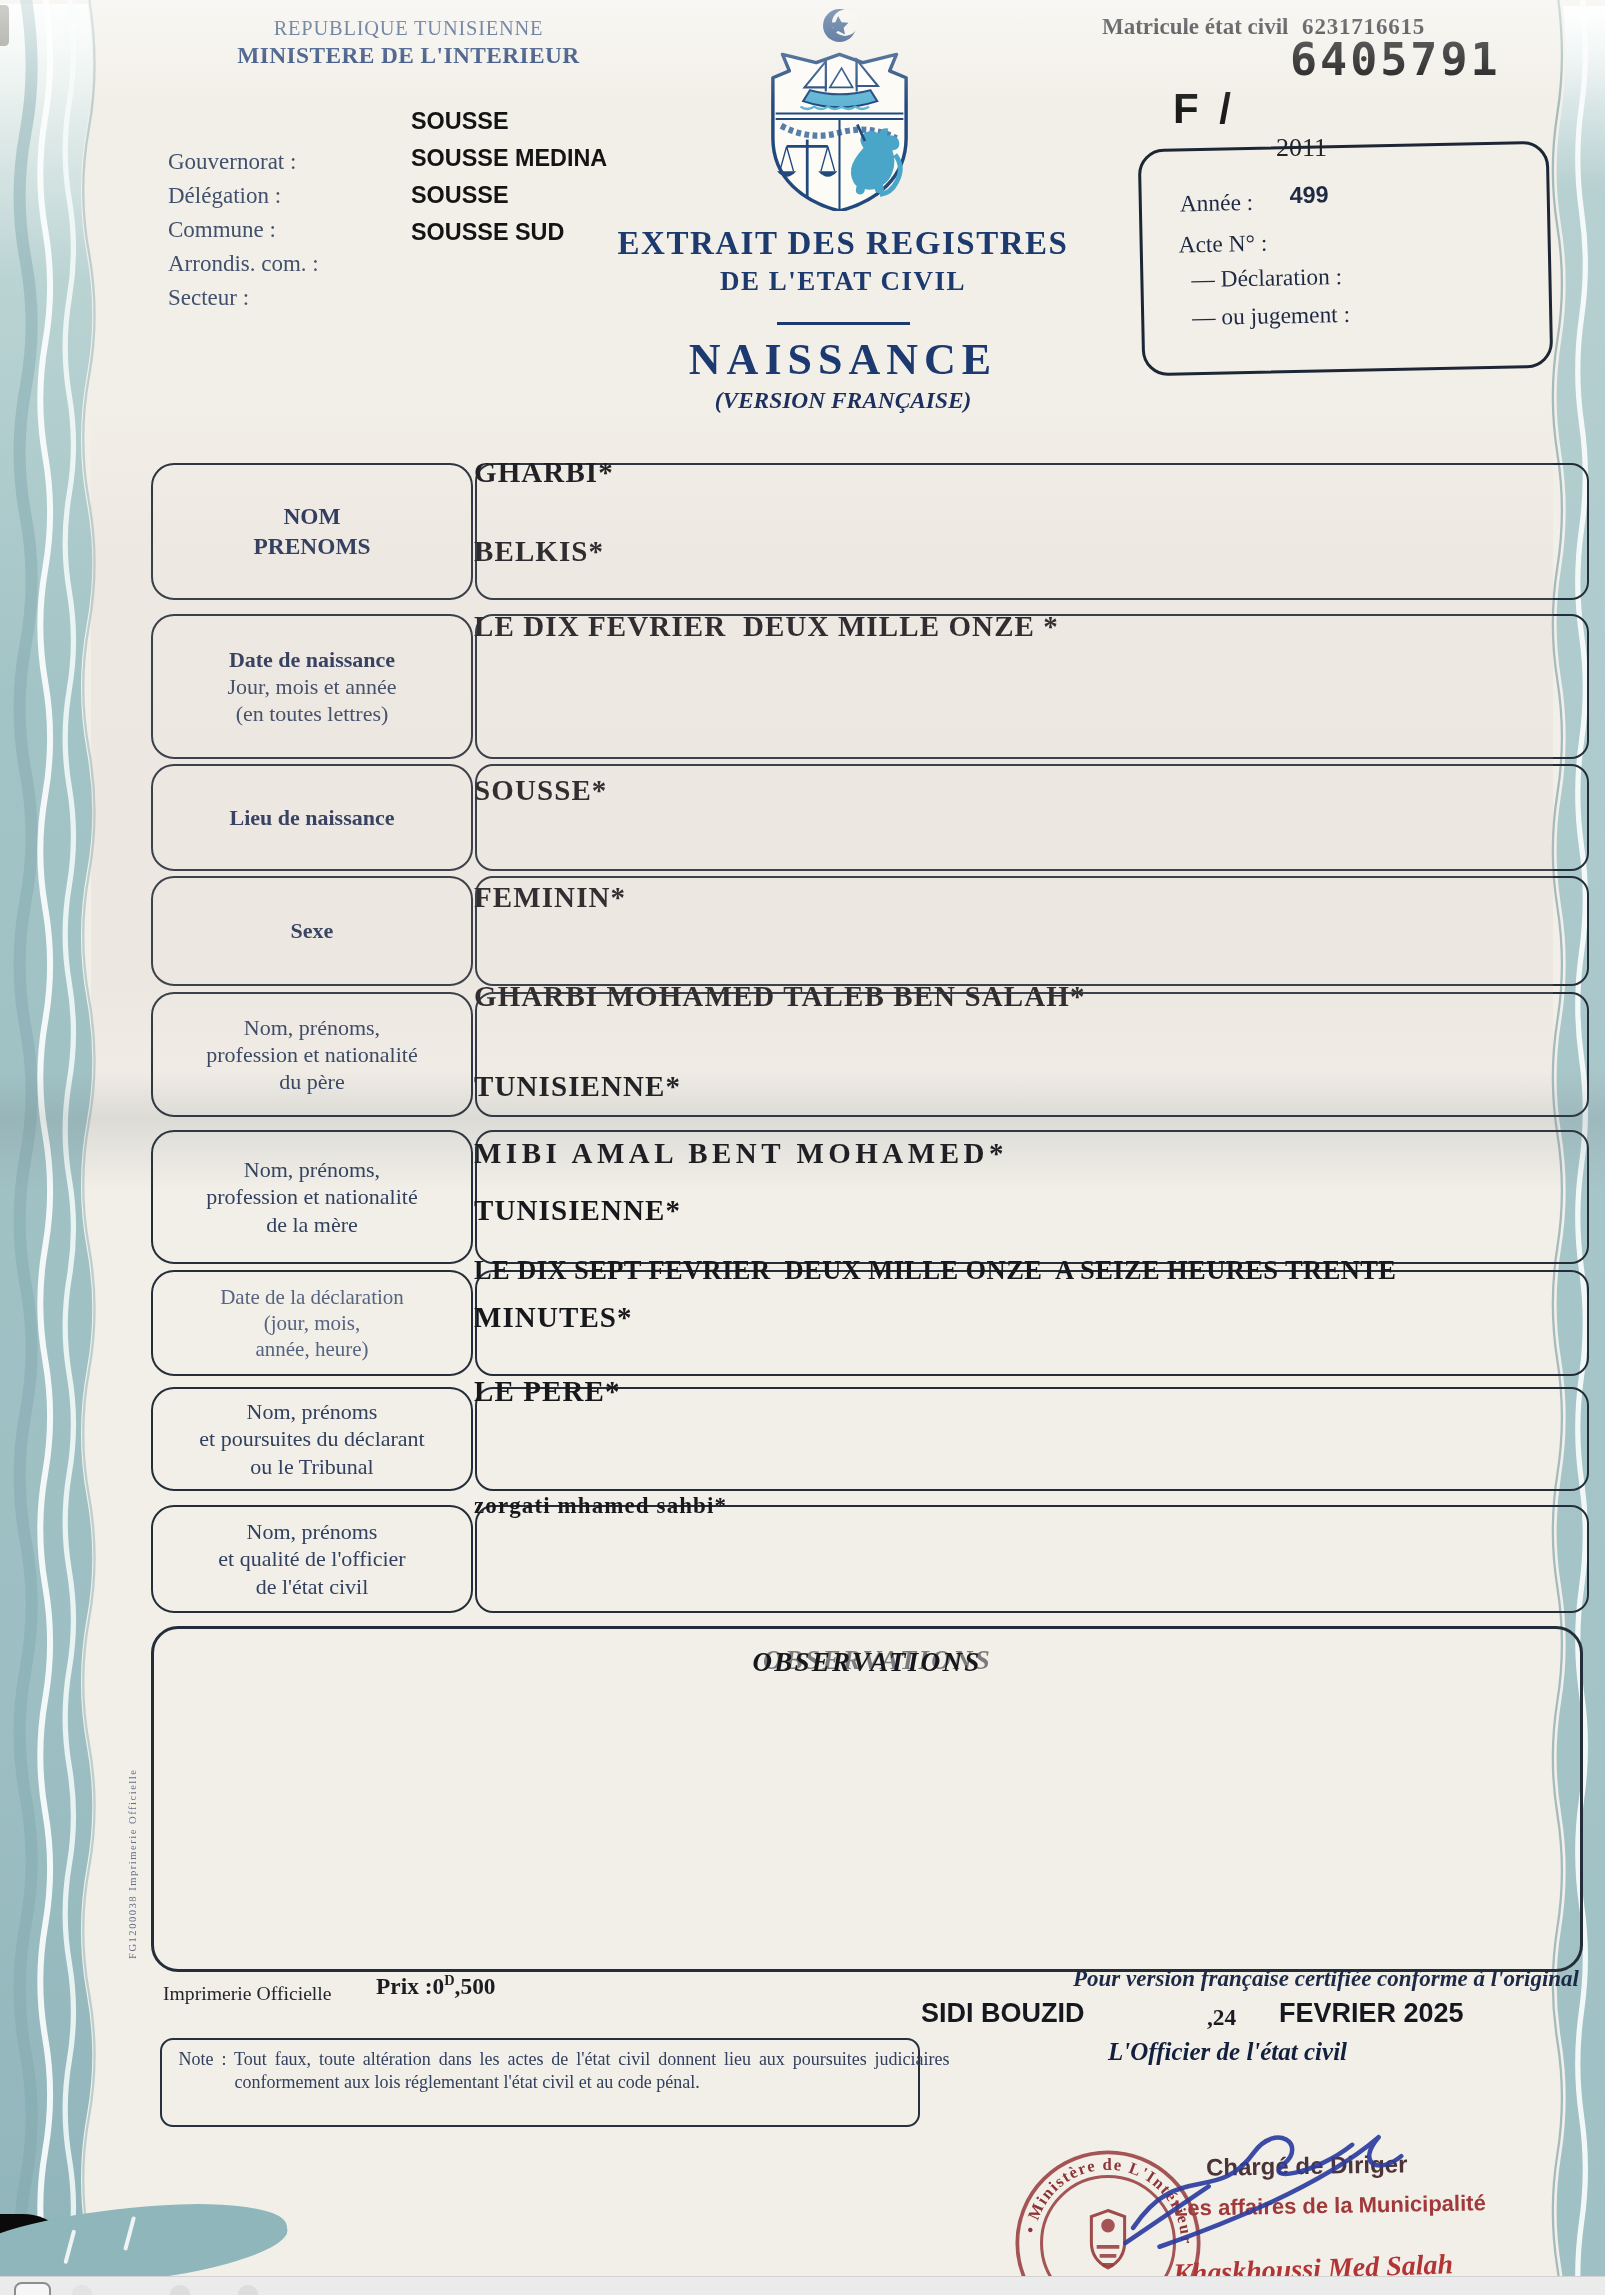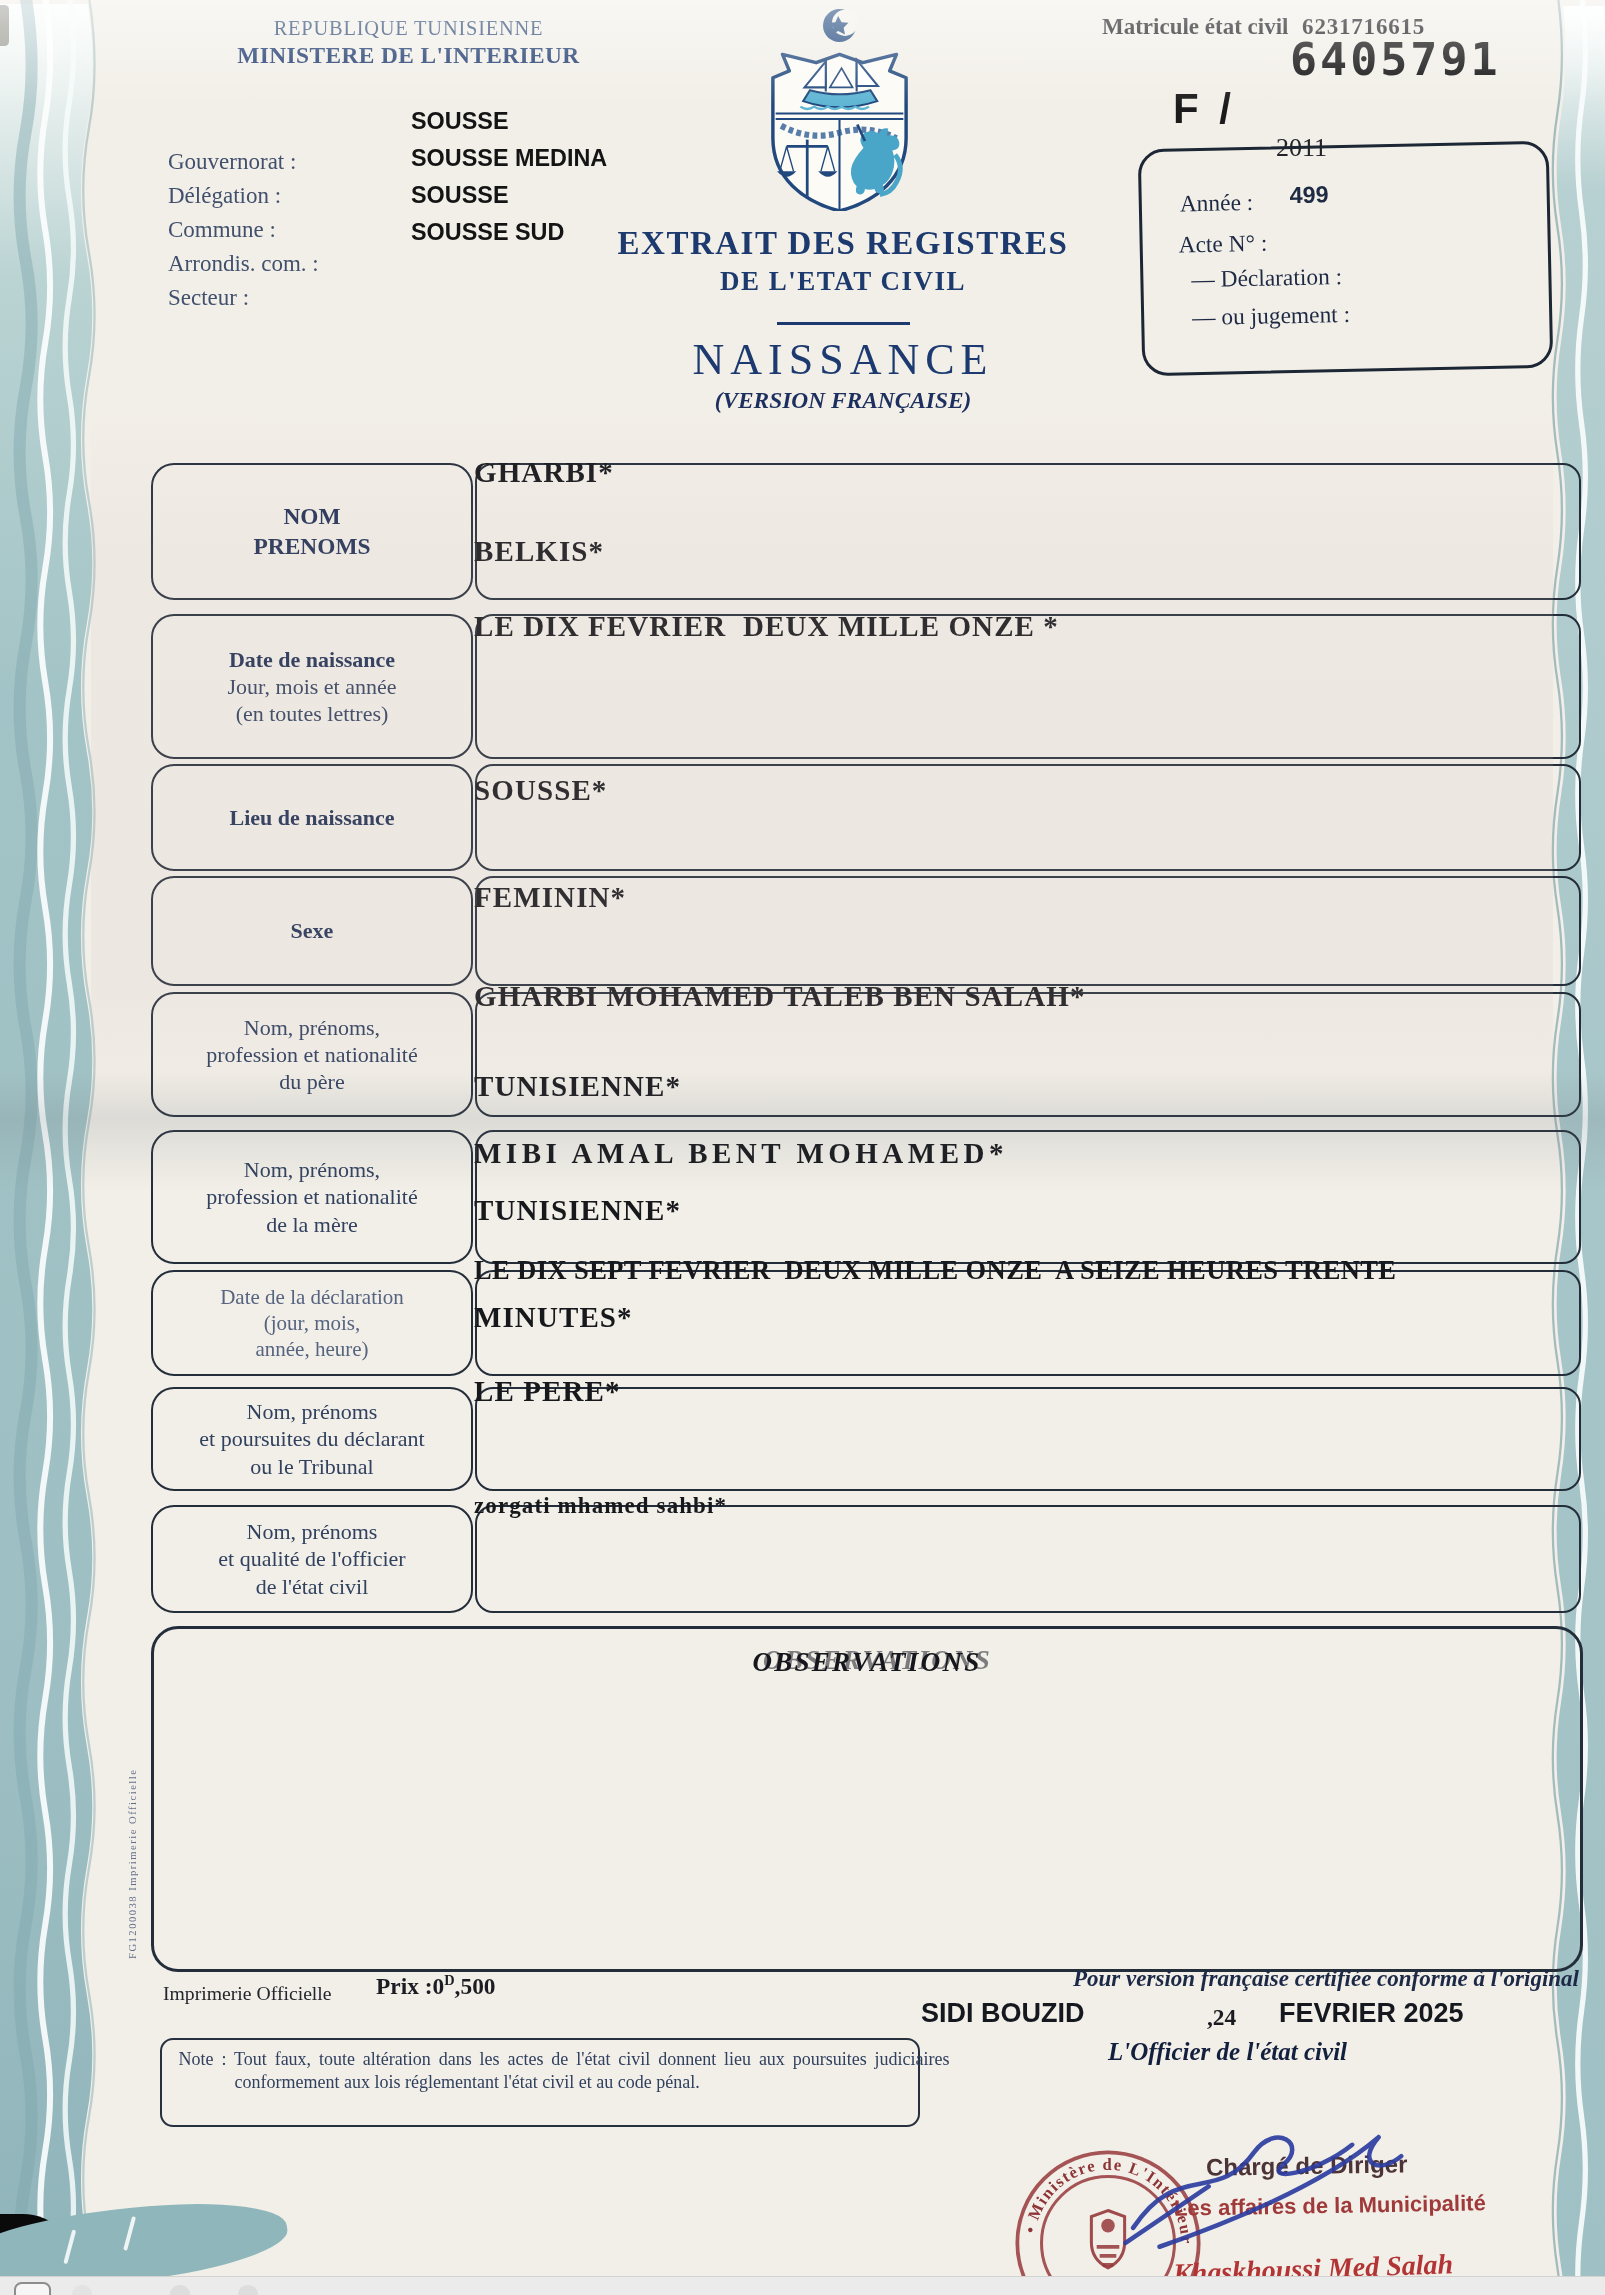--- a/index.html
+++ b/index.html
@@ -23,28 +23,28 @@
   .actebox{left:1140px;top:145px;width:405px;height:221px;border:3px solid #1c2634;border-radius:26px;transform:rotate(-1.2deg);}
   .actebox span{position:absolute;font-size:23.4px;color:#1e2a44;white-space:pre;}
   .a-annee{left:38px;top:39px;}
   .a-anneeval{left:148px;top:33px;font-family:"Liberation Sans",sans-serif;font-weight:bold;font-size:25px;color:#20242c;}
   .a-acte{left:36px;top:80px;}
   .a-decl{left:48px;top:115px;}
   .a-juge{left:48px;top:153px;}
   .t1{left:529px;top:225px;width:628px;text-align:center;font-size:33px;font-weight:bold;letter-spacing:1.5px;color:#1d3a6e;}
   .t2{left:529px;top:266px;width:628px;text-align:center;font-size:27px;font-weight:bold;letter-spacing:1.5px;color:#1d3a6e;}
   .t2u{left:777px;top:322px;width:133px;height:3px;background:#1d3a6e;}
-  .t3{left:529px;top:334px;width:628px;text-align:center;font-size:44px;font-weight:normal;letter-spacing:6px;color:#1c3a70;}
+  .t3{left:529px;top:334px;width:628px;text-align:center;font-size:44px;font-weight:bold;letter-spacing:6px;color:#1c3a70;}
   .t4{left:529px;top:387px;width:628px;text-align:center;font-size:23.4px;font-weight:bold;font-style:italic;color:#1d2f5e;}
   .emblem{position:absolute;left:745px;top:4.5px;}
   
   .lbox{position:absolute;left:151px;width:318px;border:2.3px solid #242e3a;border-radius:23px;
         display:flex;flex-direction:column;justify-content:center;align-items:center;text-align:center;
         color:#31415f;font-size:22px;line-height:1.24;}
-  .vbox{position:absolute;left:475px;width:1102px;border:2.3px solid #242e3a;border-radius:18px;}
+  .vbox{position:absolute;left:475px;width:1102px;border:2.3px solid #242e3a;border-radius:18px;padding-left:8px;}
   .v{position:absolute;left:-3px;font-weight:bold;font-size:29px;letter-spacing:1.1px;color:#17181c;white-space:pre;}
   .lb{font-weight:bold;color:#203055;}
   .r0{top:463px;height:133px;} .r0.lbox{font-size:23.4px;}
   .r0 .v1{top:-9px;} .r0 .v2{top:70px;}
   .r1{top:614px;height:141px;} .r1 .v1{top:-6px;}
   .r2{top:764px;height:103px;} .r2 .v1{top:7.6px;}
   .r3{top:876px;height:106px;} .r3 .v1{top:3px;}
   .r4{top:992px;height:121px;} .r4 .v1{top:-13.6px;} .r4 .v2{top:76px;}
   .r5{top:1130px;height:130px;} .r5 .v1{top:4.5px;letter-spacing:4.5px;} .r5 .v2{top:62px;}
   .r6{top:1270px;height:102px;} .r6.lbox{color:#566480;font-size:21px;}

